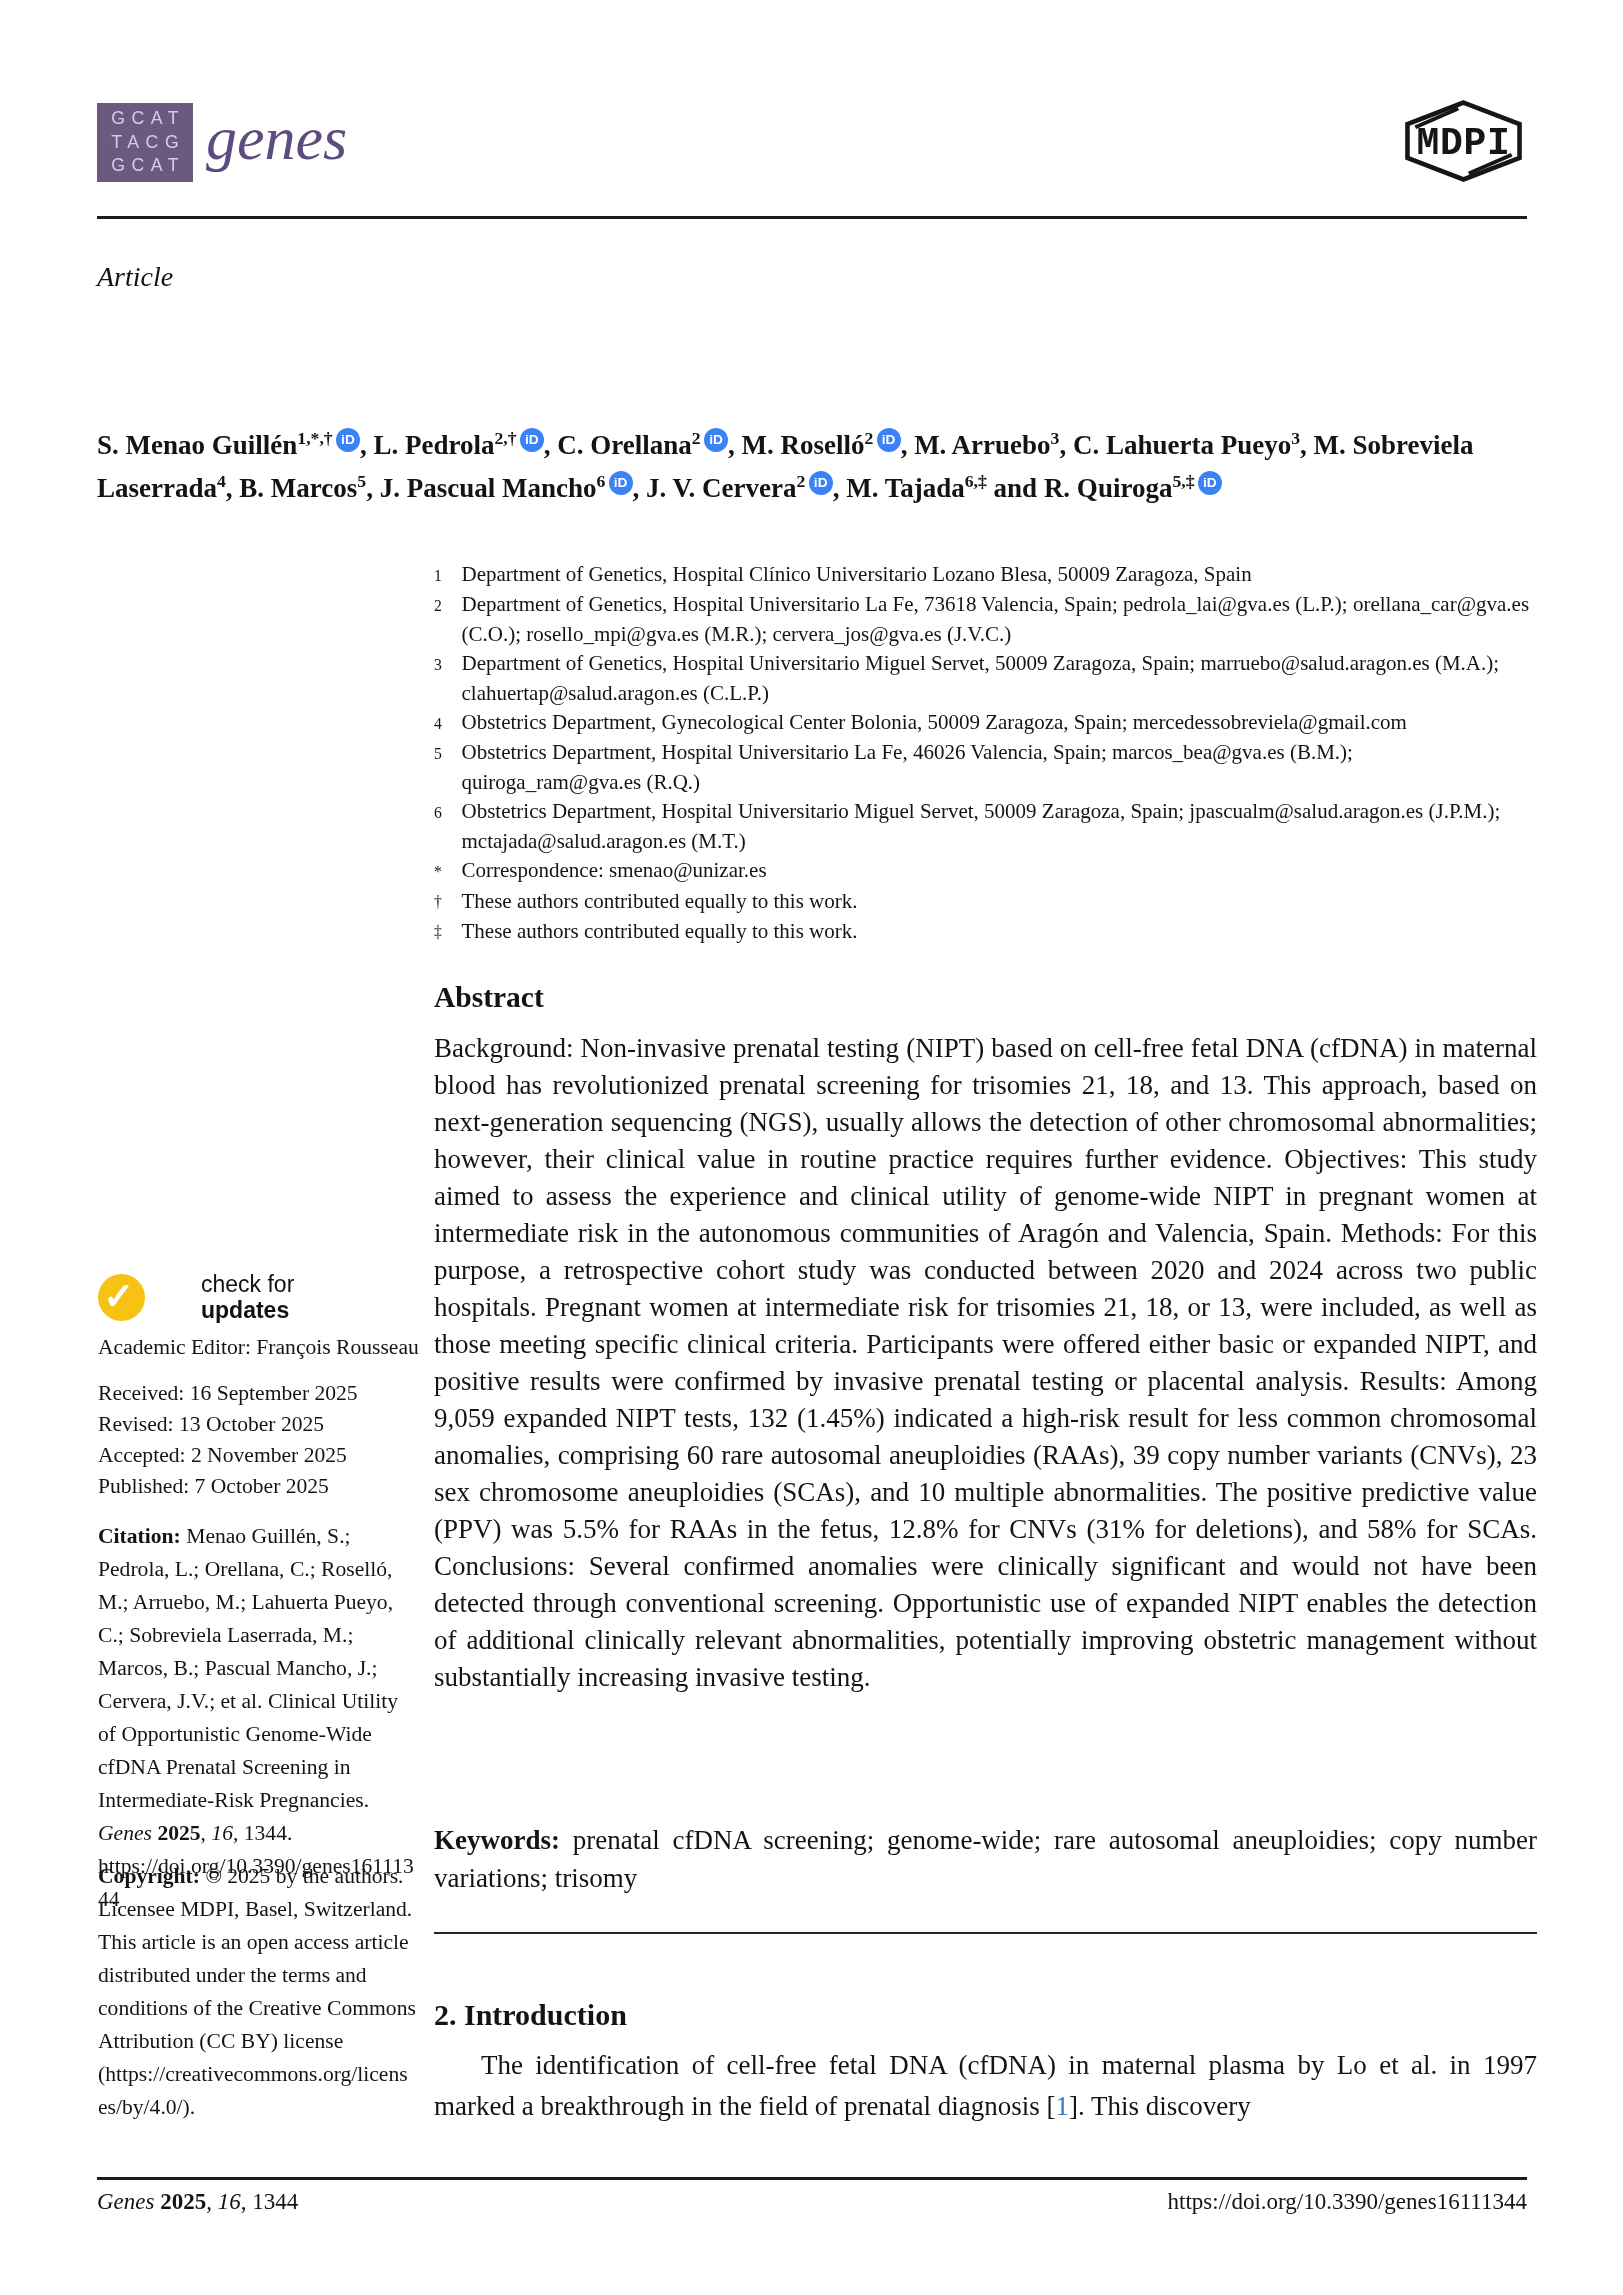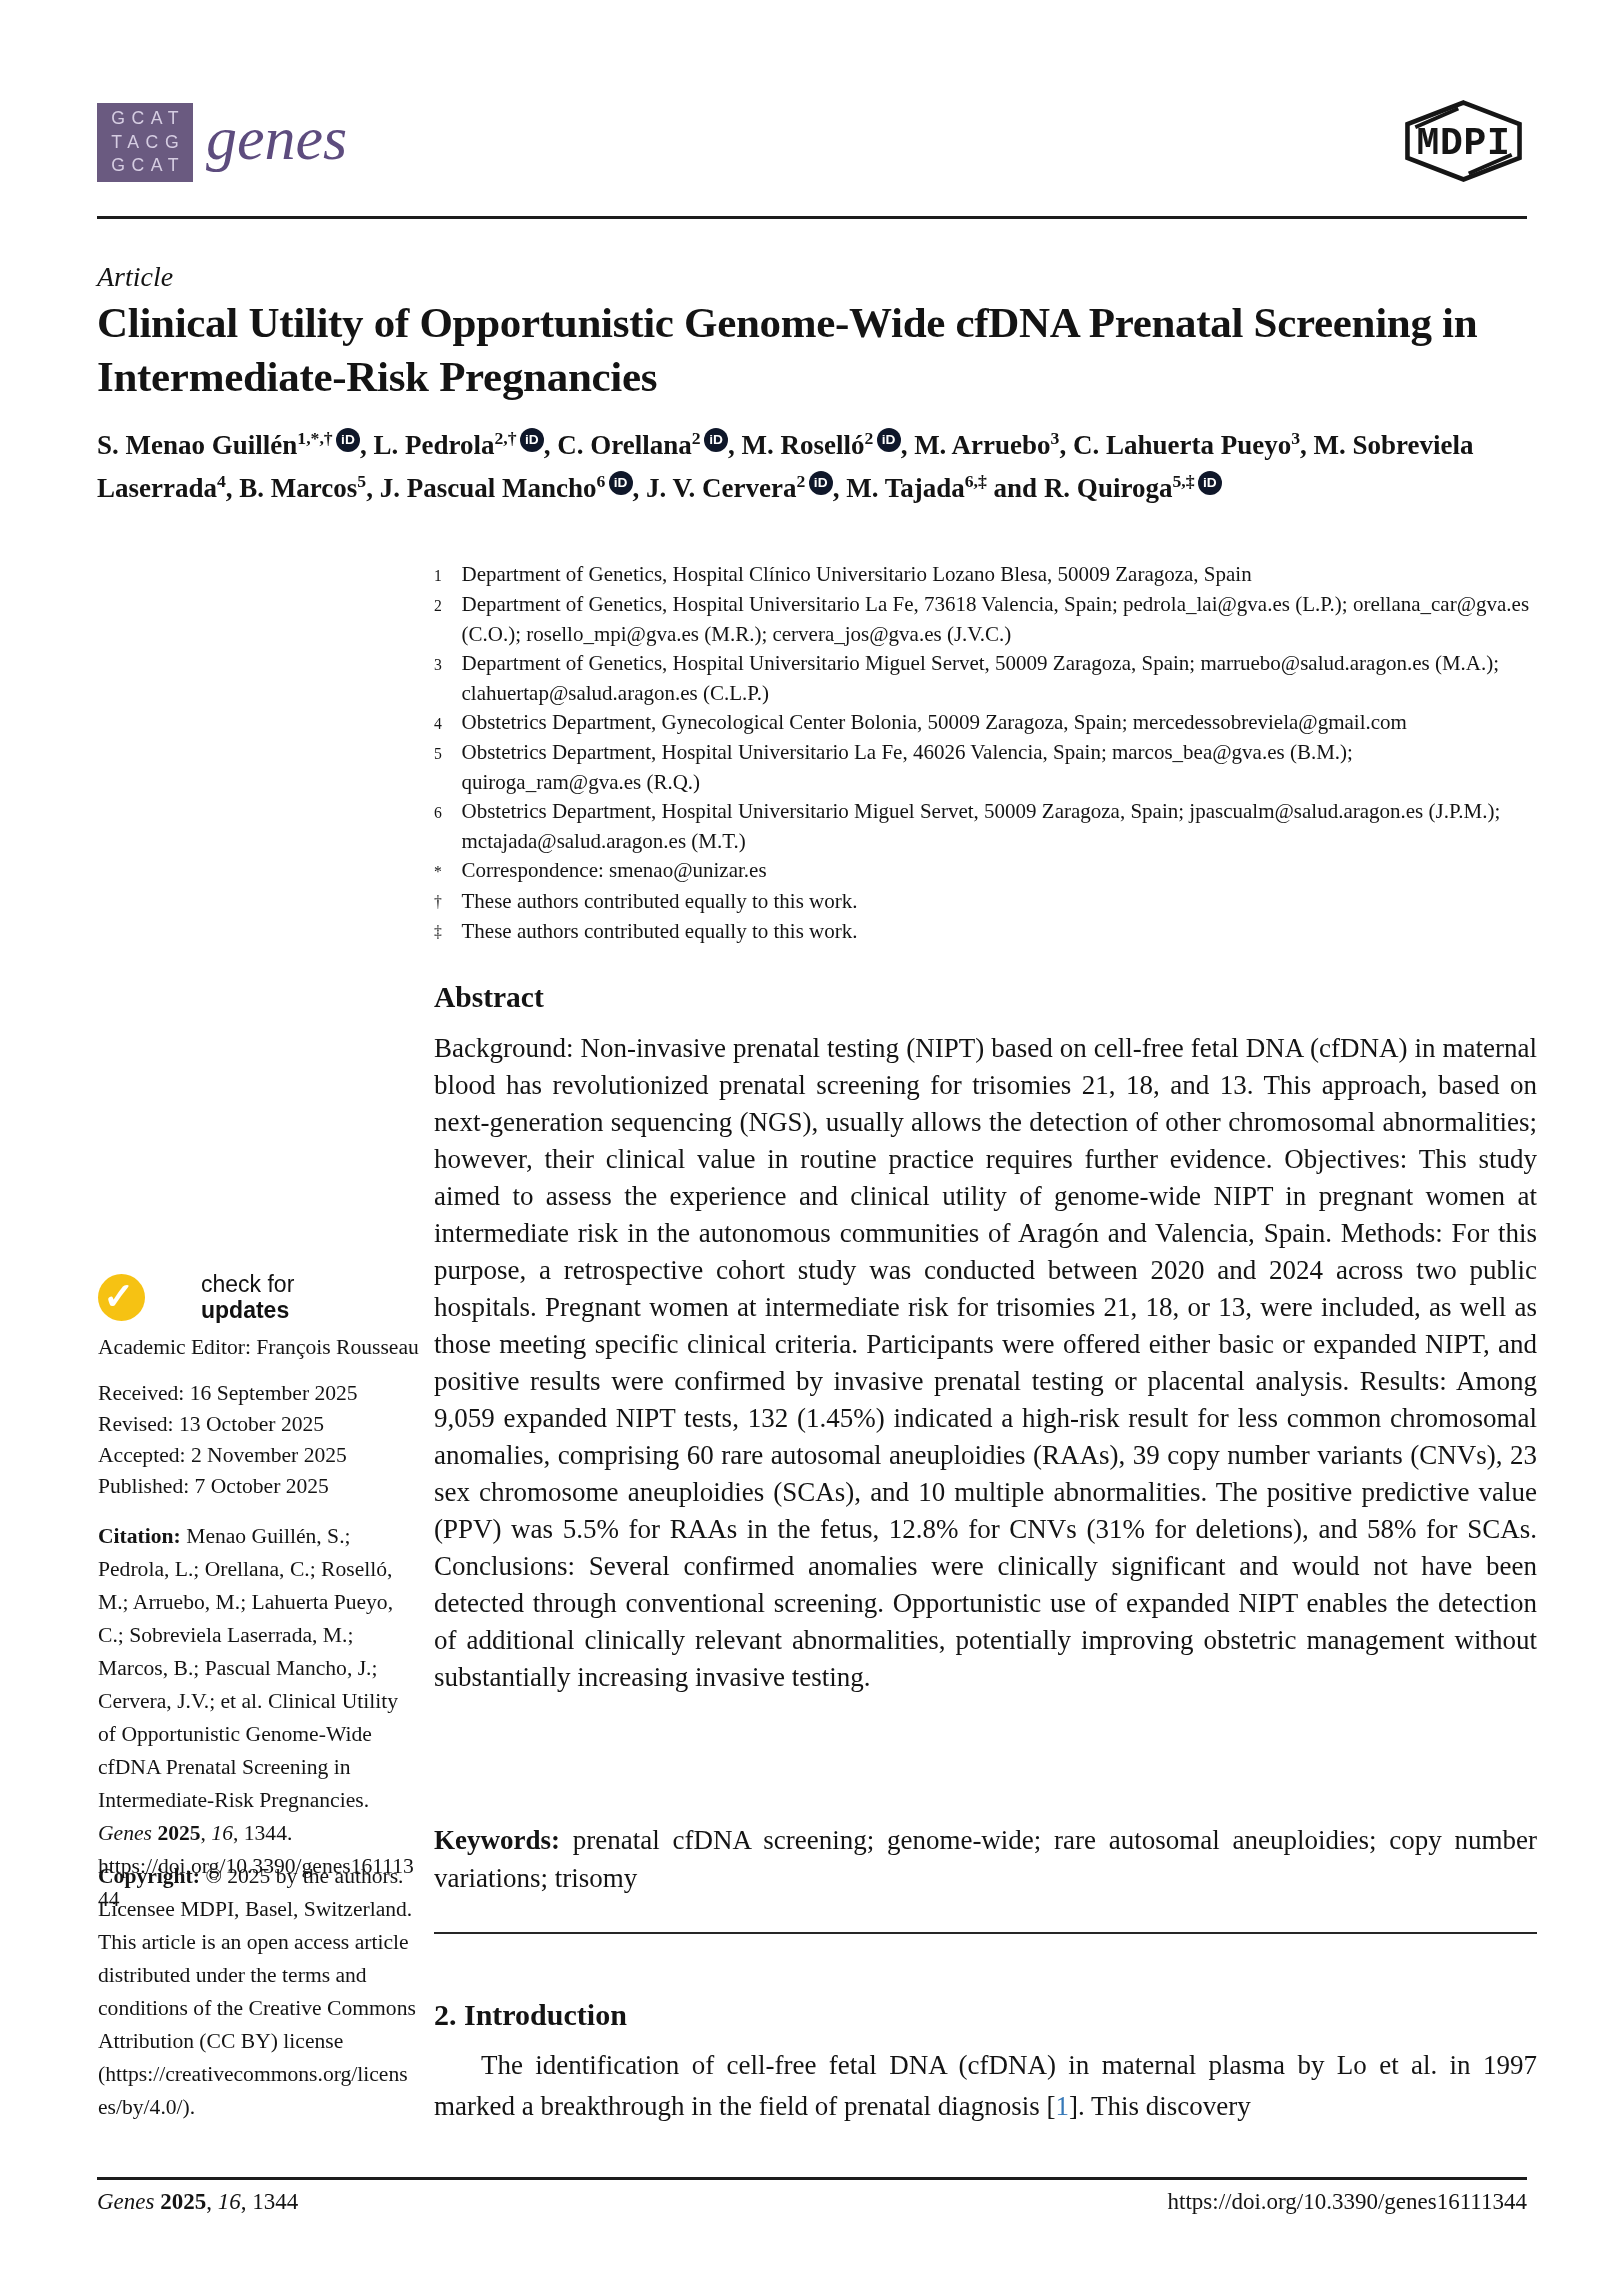--- a/index.html
+++ b/index.html
@@ -23,21 +23,21 @@
   .rule-mid{left:434px;top:1932px;width:1103px;height:2px;background:#262626;}
   .rule-footer{left:97px;top:2177px;width:1430px;}
 
   
   .article-type{position:absolute;left:97px;top:261px;font-size:28px;font-style:italic;}
   .title{position:absolute;left:97px;top:296px;width:1437px;margin:0;font-size:43px;
          line-height:54px;font-weight:bold;letter-spacing:-0.3px;}
   .authors{position:absolute;left:97px;top:424px;width:1440px;font-size:27px;line-height:43px;
            font-weight:bold;}
   .a-sup{font-size:17.7px;vertical-align:super;line-height:0;}
-  .orcid{display:inline-block;width:24px;height:24px;border-radius:50%;background:#0f172a;
+  .orcid{display:inline-block;width:24px;height:24px;border-radius:50%;background:#3b82f6;
          color:#fff;font-family:"Liberation Sans",sans-serif;font-size:13.7px;font-weight:bold;
          text-align:center;line-height:24px;vertical-align:super;margin-left:3.3px;}
 
   
   .affils{position:absolute;left:434px;top:560px;width:1103px;font-size:21px;line-height:29.5px;}
   .affil{display:flex;}
   .affil-num{flex:0 0 27.5px;font-size:15.7px;padding-top:0.7px;}
   .affil-text{flex:1;}
 
   
@@ -85,21 +85,20 @@
       <polygon points="100,7 186,40 186,92 100,125 14,92 14,40" fill="none" stroke="#161616" stroke-width="7"></polygon>
       <line x1="26" y1="45" x2="92" y2="16" stroke="#161616" stroke-width="6"></line>
       <line x1="174" y1="87" x2="108" y2="116" stroke="#161616" stroke-width="6"></line>
     </svg>
     <span class="mdpi-text">MDPI</span>
   </div>
 
   <div class="rule rule-header"></div>
 
   <div class="article-type">Article</div>
-  <h1 class="title">Clinical Utility of Opportunistic Genome-Wide cfDNA Prenatal Screening in Intermediate-Risk Pregnancies</h1>
 
   <div class="authors"><span><span>S. Menao Guillén</span><sup class="a-sup">1,*,†</sup><span class="orcid">iD</span><span>, </span></span><span><span>L. Pedrola</span><sup class="a-sup">2,†</sup><span class="orcid">iD</span><span>, </span></span><span><span>C. Orellana</span><sup class="a-sup">2</sup><span class="orcid">iD</span><span>, </span></span><span><span>M. Roselló</span><sup class="a-sup">2</sup><span class="orcid">iD</span><span>, </span></span><span><span>M. Arruebo</span><sup class="a-sup">3</sup><span>, </span></span><span><span>C. Lahuerta Pueyo</span><sup class="a-sup">3</sup><span>, </span></span><span><span>M. Sobreviela Laserrada</span><sup class="a-sup">4</sup><span>, </span></span><span><span>B. Marcos</span><sup class="a-sup">5</sup><span>, </span></span><span><span>J. Pascual Mancho</span><sup class="a-sup">6</sup><span class="orcid">iD</span><span>, </span></span><span><span>J. V. Cervera</span><sup class="a-sup">2</sup><span class="orcid">iD</span><span>, </span></span><span><span>M. Tajada</span><sup class="a-sup">6,‡</sup><span> and </span></span><span><span>R. Quiroga</span><sup class="a-sup">5,‡</sup><span class="orcid">iD</span></span></div>
 
   <div class="affils">
     <div class="affil">
         <span class="affil-num">1</span>
         <span class="affil-text">Department of Genetics, Hospital Clínico Universitario Lozano Blesa, 50009 Zaragoza, Spain</span>
       </div>
     <div class="affil">
         <span class="affil-num">2</span>

